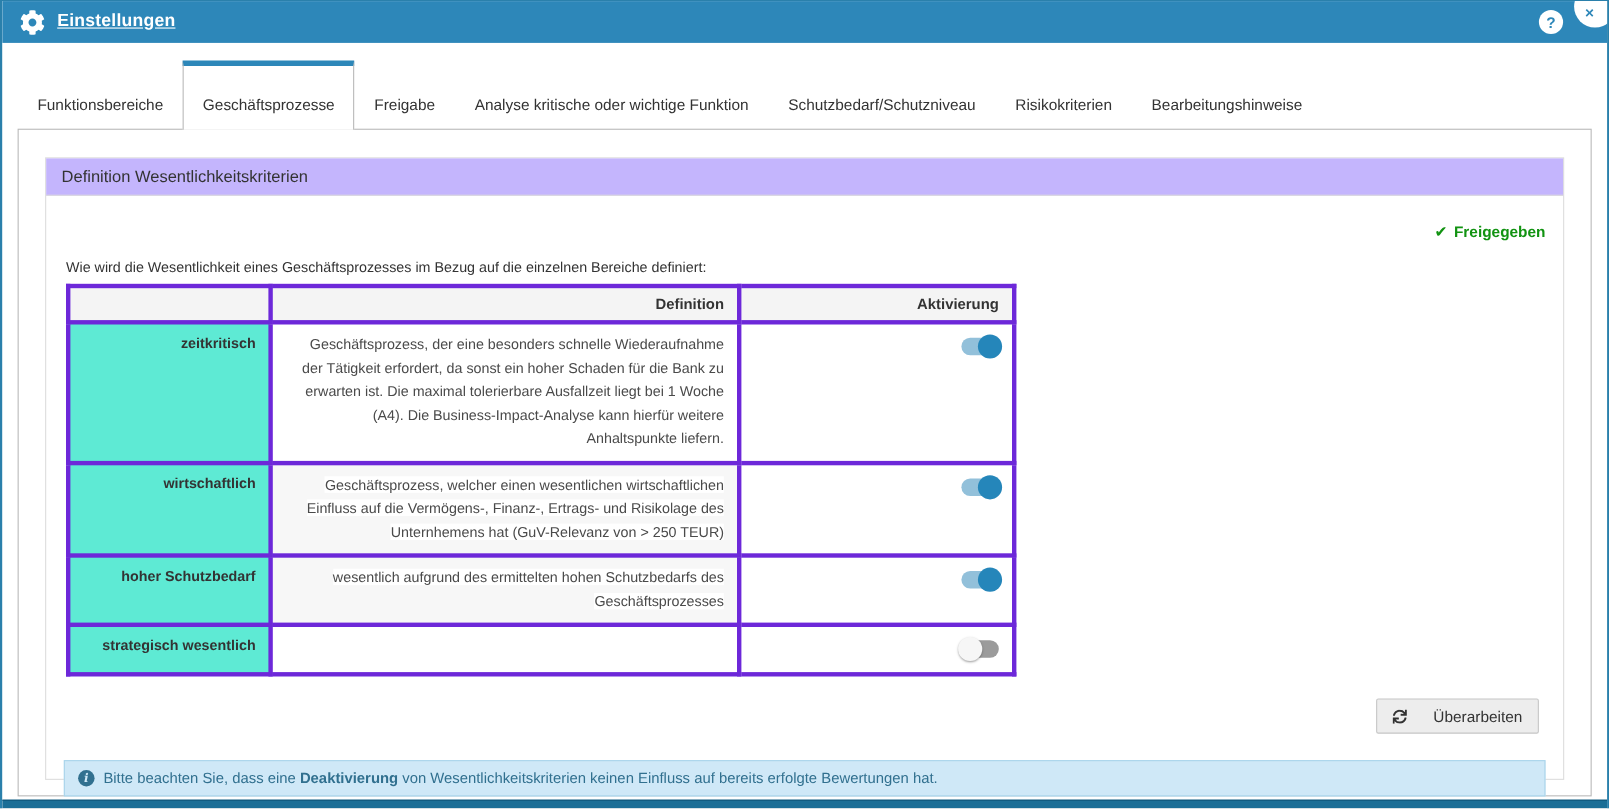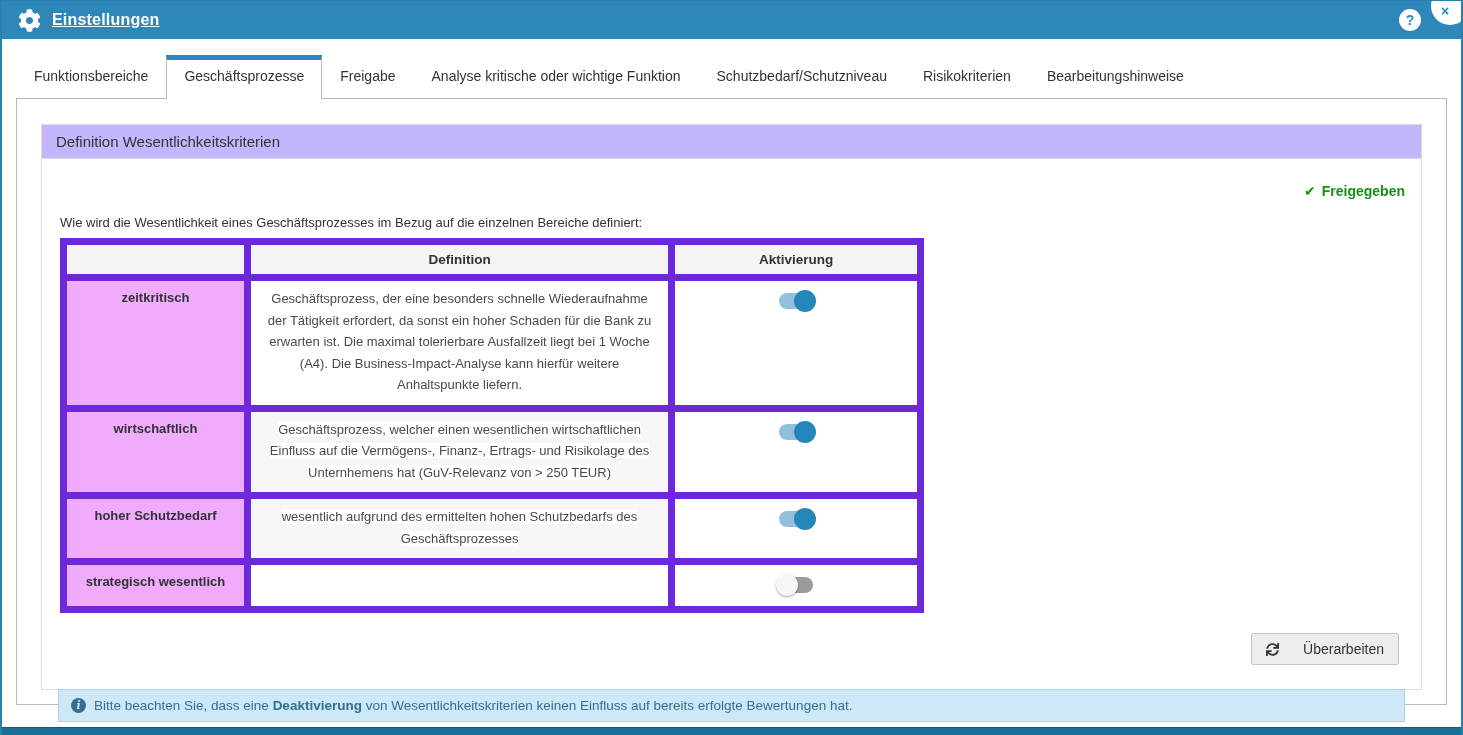--- a/index.html
+++ b/index.html
@@ -13,34 +13,34 @@
   .titlebar{height:38px;background:#2d87b9;display:flex;align-items:center;padding-left:16px;gap:11px;position:relative;}
   .titlebar .gear{width:23px;height:23px;display:inline-flex;}
   .titlebar h1{font-size:16px;font-weight:bold;color:#fff;margin:0;letter-spacing:.2px;text-decoration:underline;}
   .help-btn{position:absolute;right:40px;top:8px;width:22px;height:22px;border-radius:50%;background:#fff;
     color:#2d87b9;font-size:14px;font-weight:bold;display:flex;align-items:center;justify-content:center;cursor:pointer;}
   .close-btn{position:absolute;top:-14px;right:-8px;width:38px;height:38px;border-radius:50%;background:#fff;z-index:6;cursor:pointer;}
   .close-btn span{position:absolute;left:10px;top:17px;color:#2d87b9;font-size:14px;font-weight:bold;line-height:14px;}
   
   .tabs{display:flex;align-items:flex-end;padding:0 0 0 14px;margin-top:16px;position:relative;z-index:2;}
   .tab{padding:11px 17px 14px;font-size:14px;color:#333;cursor:pointer;white-space:nowrap;background:transparent;border:1px solid transparent;border-bottom:none;}
-  .tab.active{background:#fff;border:1px solid #b9b9b9;border-bottom:none;border-top:5px solid #2d87b9;margin-bottom:-1px;padding-top:8px;padding-bottom:15px;}
+  .tab.active{background:#fff;border:1px solid #b9b9b9;border-bottom:none;border-top:5px solid #2d87b9;margin-bottom:-1px;padding-top:27px;padding-bottom:15px;}
   
   .content-box{position:relative;z-index:1;margin:0 14px;border:1px solid #b9b9b9;height:607px;background:#fff;}
   .panel{margin:25px 24px;border:1px solid #ddd;height:566px;}
   .panel-header{background:#c4b5fd;border-bottom:1px solid #ddd;padding:8px 14px;font-size:15px;color:#333;}
   .panel-body{padding:12px 16px;position:relative;}
   .status-row{text-align:right;margin:12px 0 16px;font-size:14px;font-weight:bold;color:#129312;}
   .status-row .check{margin-right:6px;font-size:14px;}
   .intro{font-size:13px;color:#333;margin:0 0 8px 2px;}
   
   table.criteria{border-collapse:collapse;width:864px;margin-left:2px;font-size:13px;}
-  table.criteria th,table.criteria td{border:7px solid #6d28d9;vertical-align:top;text-align:center;}
+  table.criteria th,table.criteria td{border:4px solid #6d28d9;vertical-align:top;text-align:right;}
   table.criteria th{background:#f4f4f4;padding:7px 12px;font-size:13.5px;color:#333;font-weight:bold;}
-  td.label-cell{background:#f0abfc;padding:9px 12px;font-weight:bold;color:#333;width:185px;}
+  td.label-cell{background:#5eead4;padding:9px 12px;font-weight:bold;color:#333;width:185px;}
   td.def-cell{padding:7px 12px 9px;width:428px;color:#4a4a4a;line-height:21.5px;background:#fff;}
   td.def-cell.shaded{background:#f7f7f7;}
   td.def-cell.shaded .def-text{background:#fff;}
   td.toggle-cell{padding:10px 12px;width:251px;background:#fff;}
   
   .toggle{position:relative;width:34px;height:16px;border-radius:8px;cursor:pointer;display:inline-block;margin-top:2px;}
   .toggle::after{content:'';position:absolute;width:22px;height:22px;border-radius:50%;top:-3px;}
   .toggle.on{background:#92c0da;}
   .toggle.on::after{background:#2586ba;right:-3px;}
   .toggle.off{background:#9b9b9b;}

